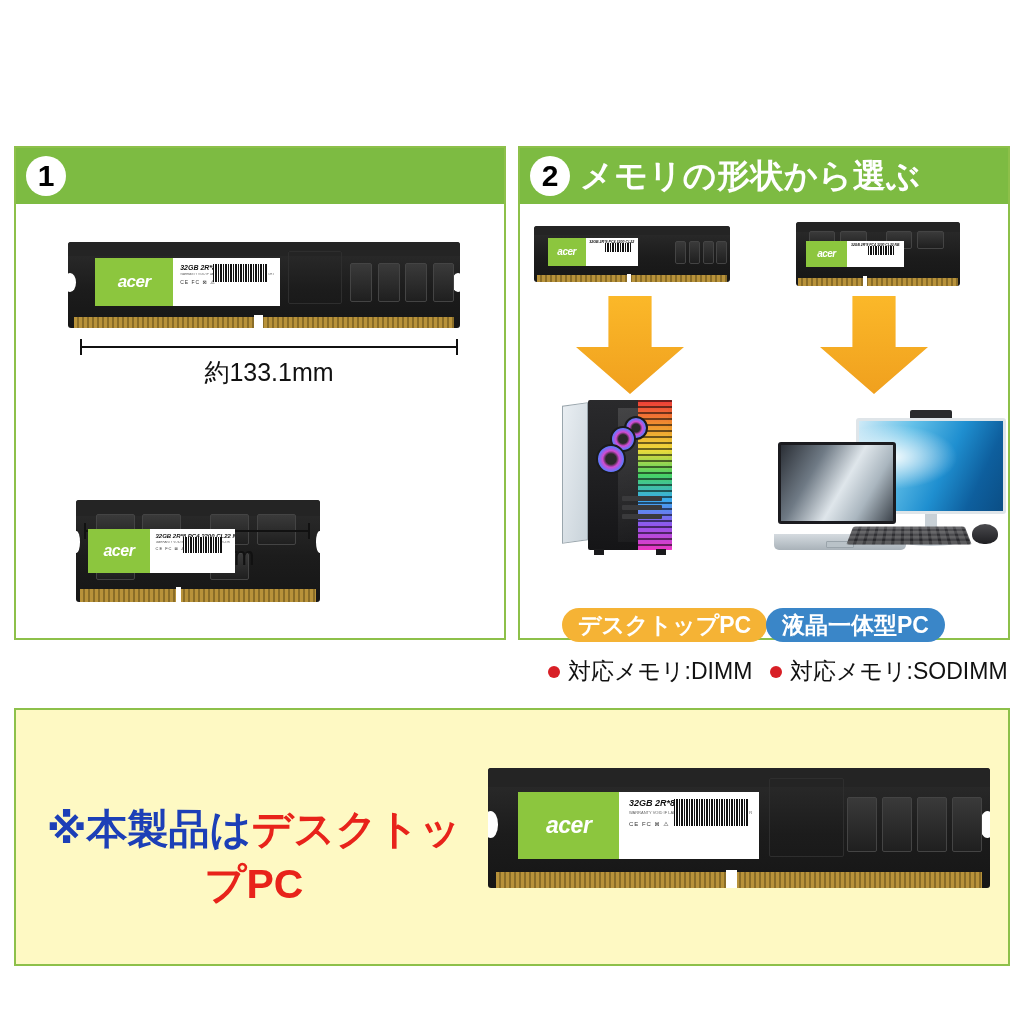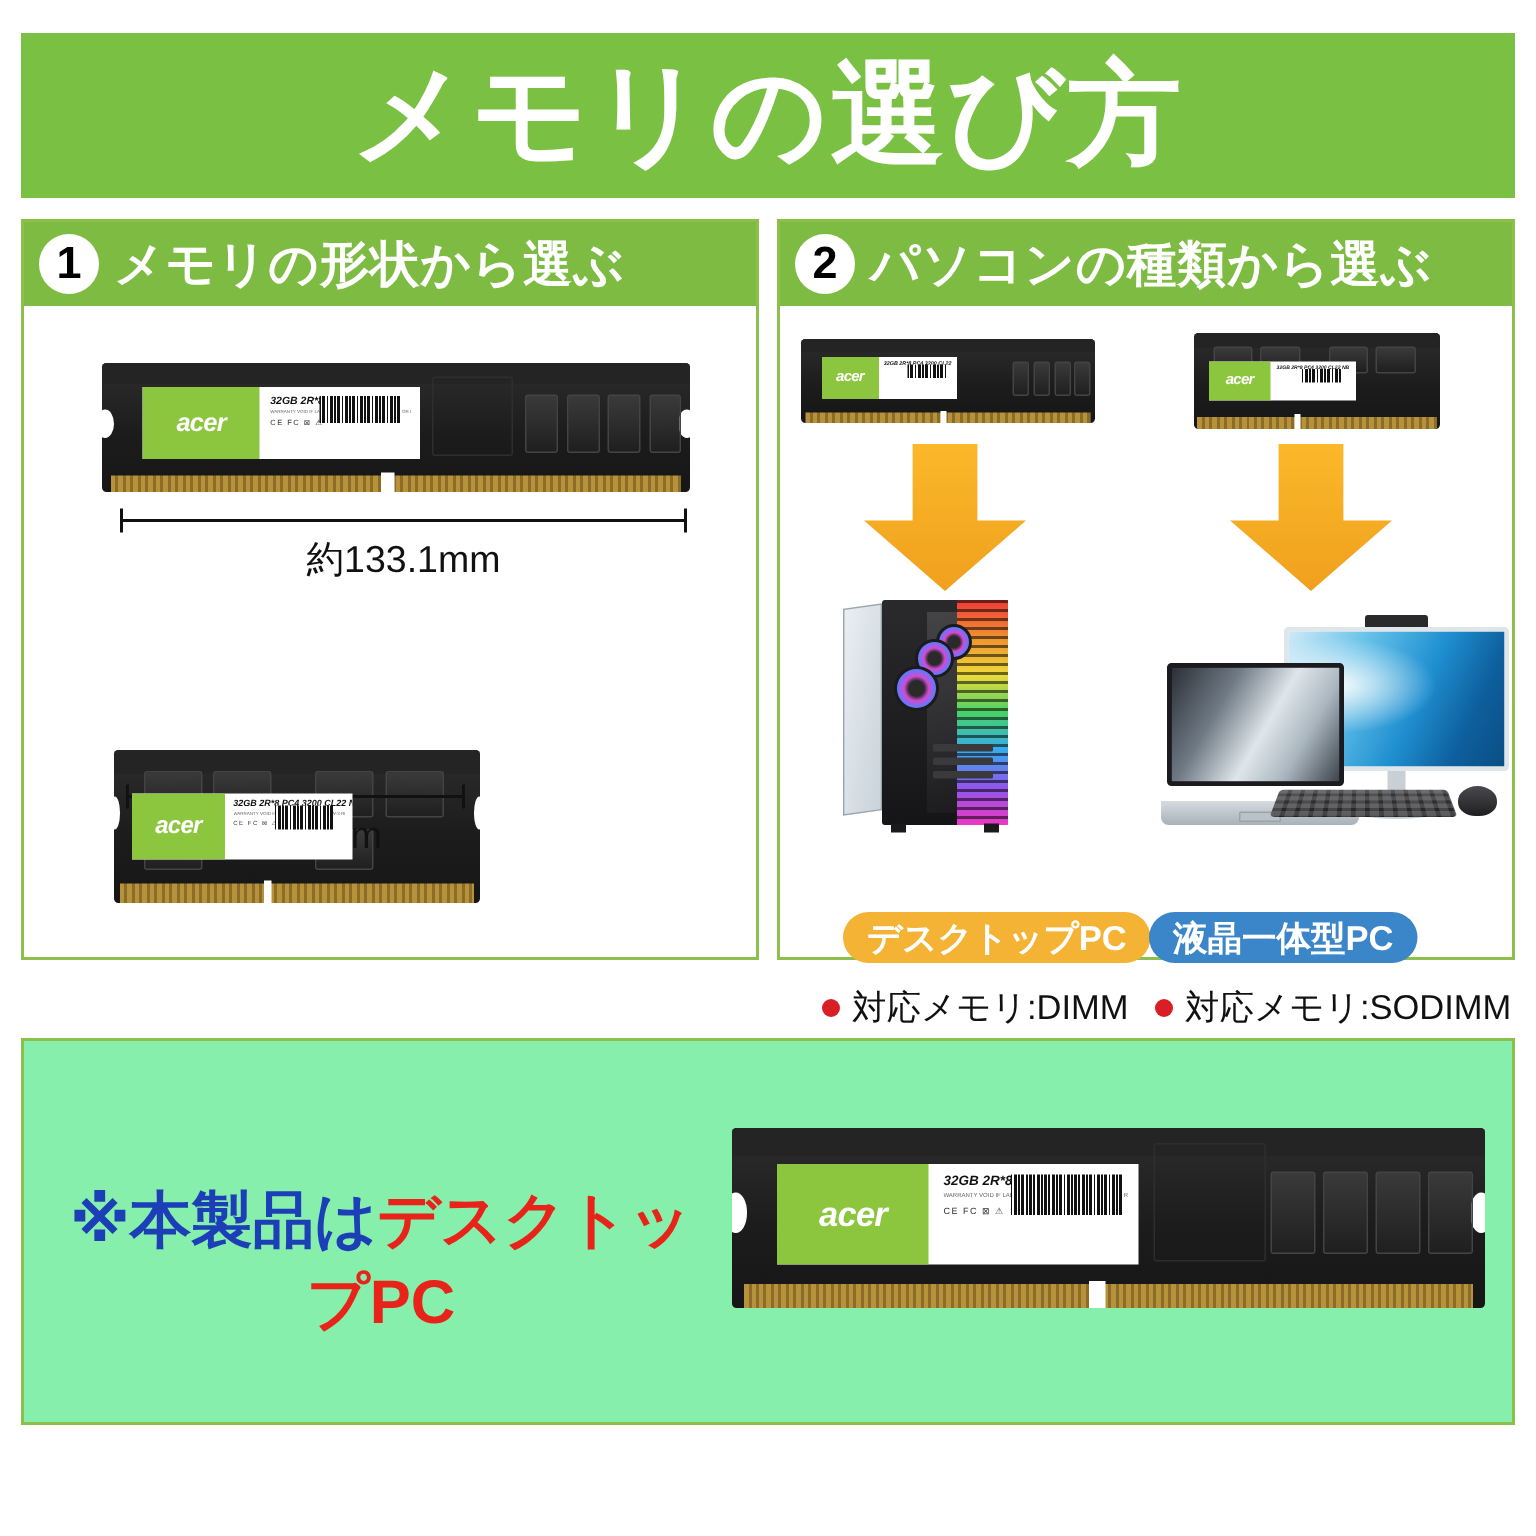--- a/index.html
+++ b/index.html
@@ -314,24 +314,24 @@
   }
   #bullet-left  { left: 28px;  top: 452px; }
   #bullet-right { left: 250px; top: 452px; }
   .dot {
     width: 12px; height: 12px; border-radius: 50%;
     background: #d81f26; flex: 0 0 12px;
   }
 
   
   #panel-3 {
-    position: absolute; left: 14px; top: 692px;
+    position: absolute; left: 14px; top: 708px;
     width: 996px; height: 258px;
     border: 2px solid #8dc04a;
-    background: #86efac;
+    background: #fef9c3;
   }
   .notice {
     position: absolute; left: 18px; top: 92px;
     width: 440px;
     font-size: 41px;
     font-weight: bold;
     line-height: 1.35;
     color: #1c3fb7;
     text-align: center;
   }
@@ -348,28 +348,24 @@
     font-size: 22px;
     color: #111;
     white-space: nowrap;
   }
 </style>
 </head>
 <body>
 
 <div class="page">
 
-  <div class="header-banner">
-    <div class="header-title">メモリの選び方</div>
-  </div>
 
   <div class="panel" id="panel-1">
     <div class="panel-head">
       <div class="num-badge">1</div>
-      <div class="panel-head-title">メモリの形状から選ぶ</div>
     </div>
     <div class="panel-body">
 
       <div class="mem" id="dimm-large">
         <div class="pcb-top"></div>
         <div class="side-notch" style="left:-1%;top:36%"></div>
         <div class="side-notch" style="right:-1%;top:36%"></div>
         <div class="trace" style="left:56%;top:10%;width:14%;height:62%"></div>
         <div class="chip" style="left:72%;top:24%;width:5.6%;height:46%"></div>
         <div class="chip" style="left:79%;top:24%;width:5.6%;height:46%"></div>
@@ -428,21 +424,21 @@
         <div class="dim-cap r"></div>
         <div class="dim-text">約69.6mm</div>
       </div>
 
     </div>
   </div>
 
   <div class="panel" id="panel-2">
     <div class="panel-head">
       <div class="num-badge">2</div>
-      <div class="panel-head-title">パソコンの種類から選ぶ</div>
+      <div class="panel-head-title">メモリの形状から選ぶ</div>
     </div>
     <div class="panel-body">
 
       <div class="mem" id="dimm-small">
         <div class="pcb-top"></div>
         <div class="chip" style="left:72%;top:26%;width:5.6%;height:42%"></div>
         <div class="chip" style="left:79%;top:26%;width:5.6%;height:42%"></div>
         <div class="chip" style="left:86%;top:26%;width:5.6%;height:42%"></div>
         <div class="chip" style="left:93%;top:26%;width:5.6%;height:42%"></div>
         <div class="label" style="left:7%;top:22%;width:46%;height:50%">

